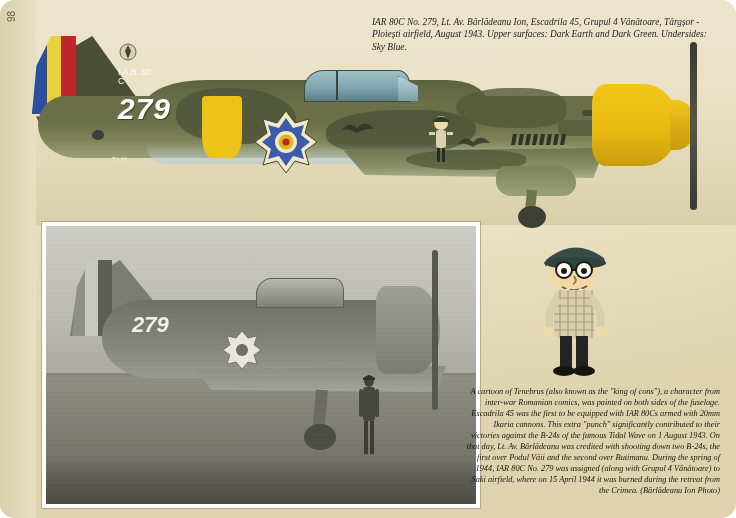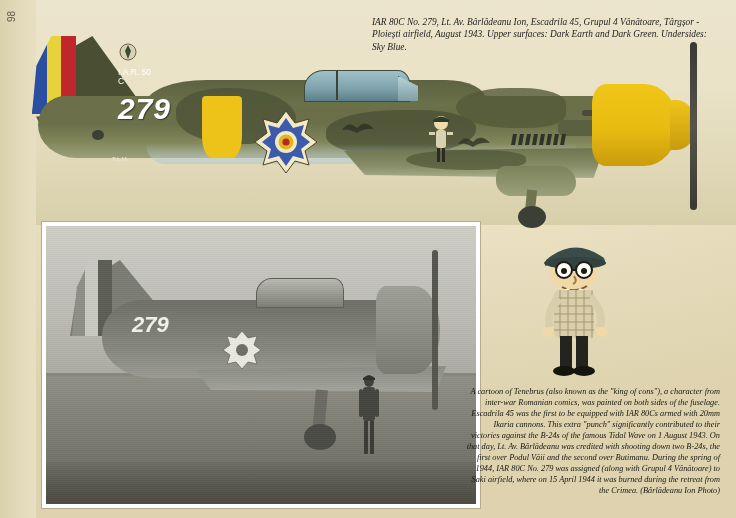--- a/index.html
+++ b/index.html
@@ -7,20 +7,21 @@
     padding: 0;
     background: #ffffff;
   }
   #page {
     position: relative;
     width: 736px;
     height: 518px;
     overflow: hidden;
     background: #efe7cf;
     font-family: "Liberation Serif", serif;
+    border-radius: 15px;
   }
   
   #page-bg {
     position: absolute;
     inset: 0;
     background:
       radial-gradient(120% 80% at 50% 0%, #f7f1dd 0%, #efe6c8 45%, #e6dcbc 70%, #ded3ae 100%);
   }
   #page-bg-sky {
     position: absolute;

